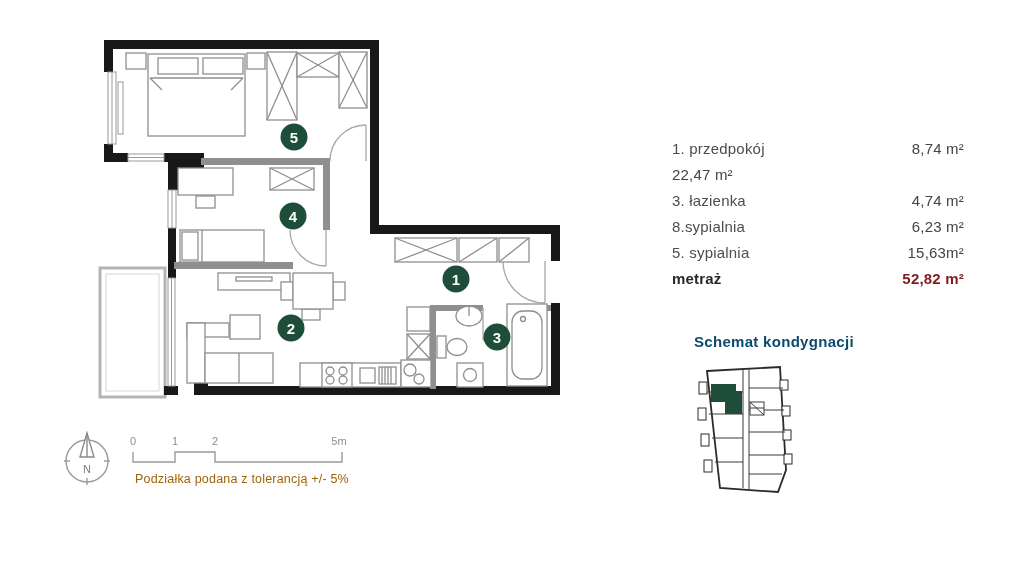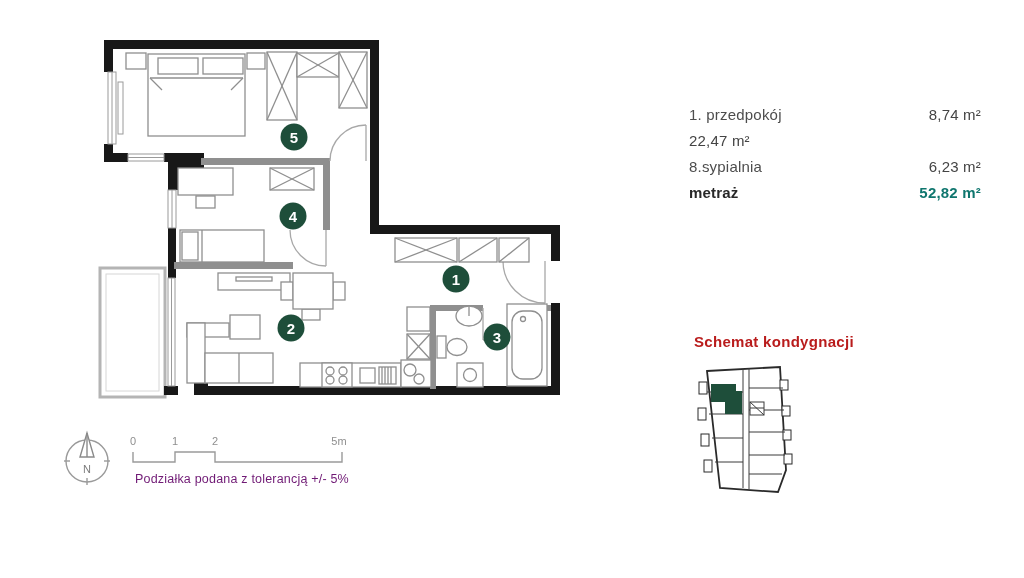--- a/index.html
+++ b/index.html
@@ -1,32 +1,32 @@
 <!DOCTYPE html>
 <html><head>
 <meta charset="utf-8">
 <style>
   html,body{margin:0;padding:0;}
   body{
     width:1024px;height:578px;position:relative;background:#ffffff;
     font-family:"Liberation Sans", sans-serif;overflow:hidden;
   }
   .plan-svg{position:absolute;left:60px;top:20px;}
-  .legend{position:absolute;left:689px;top:102px;width:292px;}
+  .legend{position:absolute;left:672px;top:102px;width:292px;}
   .legend-row{display:flex;justify-content:space-between;align-items:baseline;
     height:26px;line-height:26px;font-size:15px;color:#4d4d4d;letter-spacing:.2px;}
-  .legend-row .val{color:#444;}
+  .legend-row .val{color:#444;margin-top:34px;}
   .legend-row.total{font-weight:bold;color:#282828;}
-  .legend-row.total .val{color:#0f766e;}
+  .legend-row.total .val{color:#7f1d1d;}
   .schematic-title{position:absolute;left:694px;top:333px;font-size:15px;
-    font-weight:bold;color:#b91c1c;letter-spacing:.3px;}
+    font-weight:bold;color:#0c4a6e;letter-spacing:.3px;}
   .mini-svg{position:absolute;left:692px;top:362px;}
   .compass-svg{position:absolutes;position:absolute;left:56px;top:426px;}
   .scale-svg{position:absolute;left:123px;top:434px;}
-  .scale-note{position:absolute;left:135px;top:472px;font-size:12.5px;color:#701a75;letter-spacing:.2px;}
+  .scale-note{position:absolute;left:135px;top:472px;font-size:12.5px;color:#a16207;letter-spacing:.2px;}
   svg text{font-family:"Liberation Sans", sans-serif;}
   .badge-num{font-size:15px;font-weight:bold;fill:#ffffff;text-anchor:middle;}
   .tick-label{font-size:11px;fill:#8f8f8f;text-anchor:middle;}
   .n-label{font-size:11px;fill:#7d7d7d;text-anchor:middle;}
 </style>
 </head>
 <body>
 
 <svg class="plan-svg" width="520" height="400" viewBox="0 0 520 400">
 
@@ -257,22 +257,30 @@
 
 <div class="legend">
   <div class="legend-row">
     <span>1. przedpokój</span>
     <span class="val">8,74 m²</span>
   </div>
   <div class="legend-row">
     <span class="val">22,47 m²</span>
   </div>
   <div class="legend-row">
+    <span>3. łazienka</span>
+    <span class="val">4,74 m²</span>
+  </div>
+  <div class="legend-row">
     <span>8.sypialnia</span>
     <span class="val">6,23 m²</span>
+  </div>
+  <div class="legend-row">
+    <span>5. sypialnia</span>
+    <span class="val">15,63m²</span>
   </div>
   <div class="legend-row total">
     <span>metraż</span>
     <span class="val">52,82 m²</span>
   </div>
 </div>
 
 <div class="schematic-title">Schemat kondygnacji</div>
 
 <svg class="mini-svg" width="108" height="140" viewBox="0 0 108 140">

